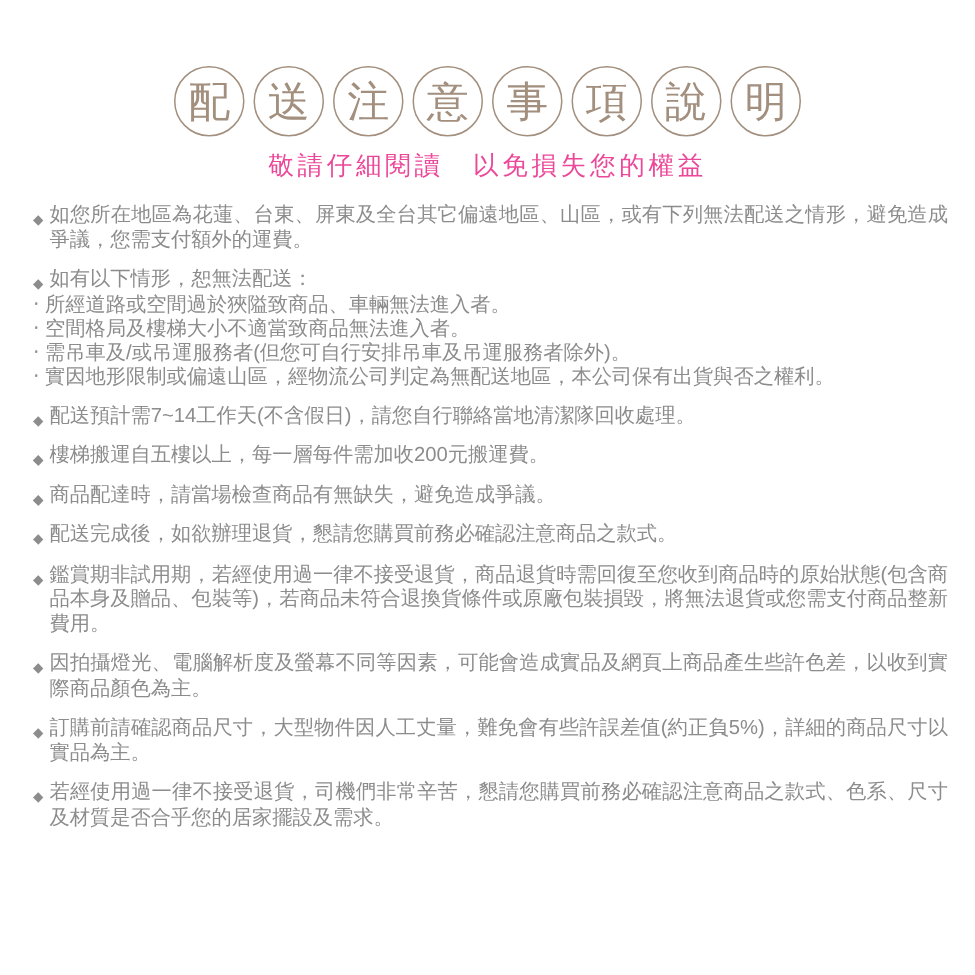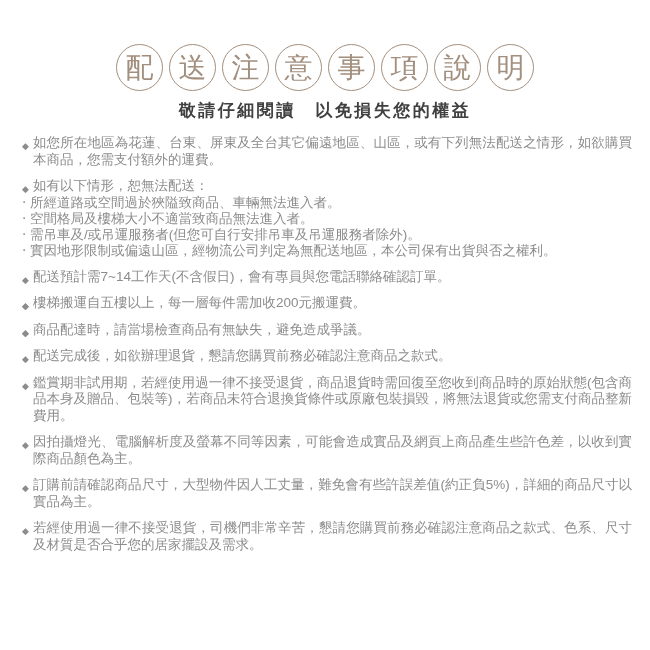--- a/index.html
+++ b/index.html
@@ -23,25 +23,24 @@
     border-radius: 50%;
     color: #a28f7e;
     font-size: 28px;
     line-height: 1;
     display: flex;
     align-items: center;
     justify-content: center;
   }
   .subtitle {
     text-align: center;
-    color: #404040;
+    color: #ec4899;
     font-size: 17px;
     letter-spacing: 2.5px;
     margin-top: 8px;
-    font-weight: bold;
   }
   .notices {
     margin: 13px 18px 0 22px;
     color: #8c8c8c;
     font-size: 13.5px;
     line-height: 16.5px;
     text-align: justify;
   }
   .notice {
     position: relative;
@@ -78,23 +77,23 @@
         <div class="circle">注</div>
         <div class="circle">意</div>
         <div class="circle">事</div>
         <div class="circle">項</div>
         <div class="circle">說</div>
         <div class="circle">明</div>
       </div>
     <div class="subtitle">敬請仔細閱讀　以免損失您的權益</div>
   </div>
   <div class="notices" id="notices">
-      <div class="notice"><span class="bullet">◆</span><span class="ntext">如您所在地區為花蓮、台東、屏東及全台其它偏遠地區、山區，或有下列無法配送之情形，如欲購買本商品，您需支付額外的運費。</span></div>
+      <div class="notice"><span class="bullet">◆</span><span class="ntext">如您所在地區為花蓮、台東、屏東及全台其它偏遠地區、山區，或有下列無法配送之情形，避免造成爭議，您需支付額外的運費。</span></div>
       <div class="notice"><span class="bullet">◆</span><span class="ntext">如有以下情形，恕無法配送：</span><div class="sub-item"><span class="dot">‧</span><span>所經道路或空間過於狹隘致商品、車輛無法進入者。</span></div><div class="sub-item"><span class="dot">‧</span><span>空間格局及樓梯大小不適當致商品無法進入者。</span></div><div class="sub-item"><span class="dot">‧</span><span>需吊車及/或吊運服務者(但您可自行安排吊車及吊運服務者除外)。</span></div><div class="sub-item"><span class="dot">‧</span><span>實因地形限制或偏遠山區，經物流公司判定為無配送地區，本公司保有出貨與否之權利。</span></div></div>
-      <div class="notice"><span class="bullet">◆</span><span class="ntext">配送預計需7~14工作天(不含假日)，會有專員與您電話聯絡確認訂單。</span></div>
+      <div class="notice"><span class="bullet">◆</span><span class="ntext">配送預計需7~14工作天(不含假日)，請您自行聯絡當地清潔隊回收處理。</span></div>
       <div class="notice"><span class="bullet">◆</span></div>
       <div class="notice"><span class="bullet">◆</span><span class="ntext">樓梯搬運自五樓以上，每一層每件需加收200元搬運費。</span></div>
       <div class="notice"><span class="bullet">◆</span></div>
       <div class="notice"><span class="bullet">◆</span><span class="ntext">商品配達時，請當場檢查商品有無缺失，避免造成爭議。</span></div>
       <div class="notice"><span class="bullet">◆</span><span class="ntext">配送完成後，如欲辦理退貨，懇請您購買前務必確認注意商品之款式。</span></div>
       <div class="notice"><span class="bullet">◆</span><span class="ntext">鑑賞期非試用期，若經使用過一律不接受退貨，商品退貨時需回復至您收到商品時的原始狀態(包含商品本身及贈品、包裝等)，若商品未符合退換貨條件或原廠包裝損毀，將無法退貨或您需支付商品整新費用。</span></div>
       <div class="notice"><span class="bullet">◆</span><span class="ntext">因拍攝燈光、電腦解析度及螢幕不同等因素，可能會造成實品及網頁上商品產生些許色差，以收到實際商品顏色為主。</span></div>
       <div class="notice"><span class="bullet">◆</span><span class="ntext">訂購前請確認商品尺寸，大型物件因人工丈量，難免會有些許誤差值(約正負5%)，詳細的商品尺寸以實品為主。</span></div>
       <div class="notice"><span class="bullet">◆</span><span class="ntext">若經使用過一律不接受退貨，司機們非常辛苦，懇請您購買前務必確認注意商品之款式、色系、尺寸及材質是否合乎您的居家擺設及需求。</span></div>
     </div>

